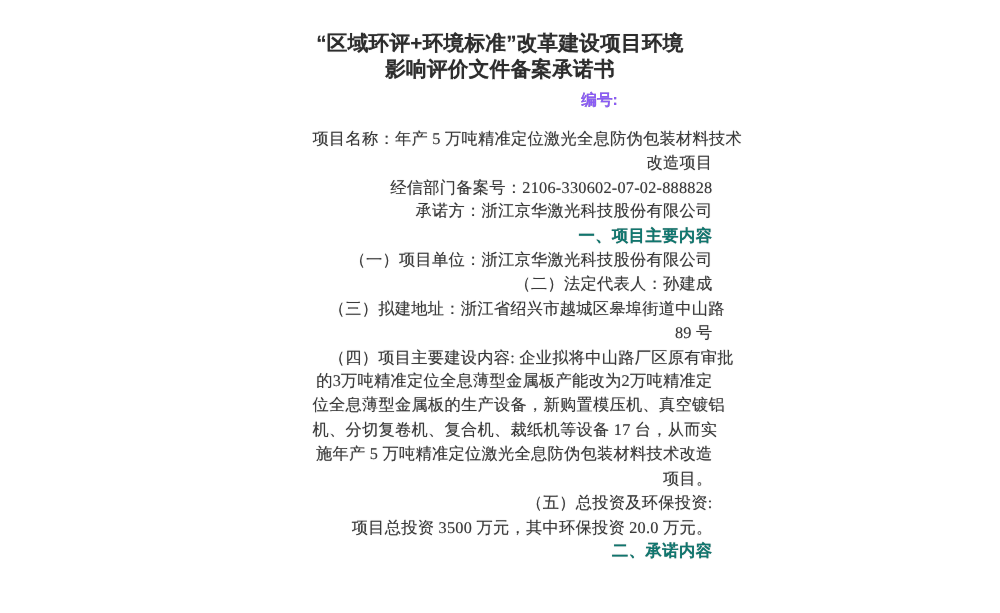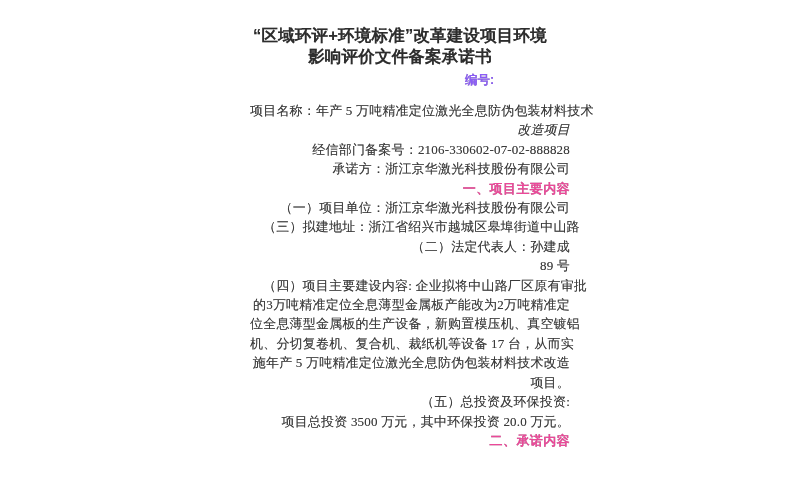--- a/index.html
+++ b/index.html
@@ -46,25 +46,25 @@
     width: 320px;
     font-size: 13px;
     line-height: 19.4px;
     color: #3a3a3a;
     text-shadow: 0 0 0.6px rgba(58,58,58,0.5);
     letter-spacing: 0.2px;
     text-align: right;
   }
   .line { white-space: nowrap; }
   .i1 { padding-left: 13px; }   
-  .i2 { padding-left: 62px; font-style: italic; }   
+  .i2 { padding-left: 62px; }   
   .h  {                          
     font-family: "Liberation Sans", "DejaVu Sans", sans-serif;
     font-weight: 700;
-    color: #ec4899;
+    color: #0f766e;
     letter-spacing: 0.4px;
   }
 </style>
 </head>
 <body>
 
 <div class="page">
 
   <div class="title-block">
     <div class="title-line">“区域环评+环境标准”改革建设项目环境</div>
@@ -73,22 +73,22 @@
 
   <div class="serial">编号:</div>
 
   <div class="body-block">
     <div class="line">项目名称：年产 5 万吨精准定位激光全息防伪包装材料技术</div>
     <div class="line i2">改造项目</div>
     <div class="line">经信部门备案号：2106-330602-07-02-888828</div>
     <div class="line">承诺方：浙江京华激光科技股份有限公司</div>
     <div class="line h">一、项目主要内容</div>
     <div class="line i1">（一）项目单位：浙江京华激光科技股份有限公司</div>
+    <div class="line i1">（二）法定代表人：孙建成</div>
     <div class="line i1">（三）拟建地址：浙江省绍兴市越城区皋埠街道中山路</div>
-    <div class="line i1">（二）法定代表人：孙建成</div>
     <div class="line">89 号</div>
     <div class="line i1">（四）项目主要建设内容: 企业拟将中山路厂区原有审批</div>
     <div class="line">的3万吨精准定位全息薄型金属板产能改为2万吨精准定</div>
     <div class="line">位全息薄型金属板的生产设备，新购置模压机、真空镀铝</div>
     <div class="line">机、分切复卷机、复合机、裁纸机等设备 17 台，从而实</div>
     <div class="line">施年产 5 万吨精准定位激光全息防伪包装材料技术改造</div>
     <div class="line">项目。</div>
     <div class="line i1">（五）总投资及环保投资:</div>
     <div class="line i1">项目总投资 3500 万元，其中环保投资 20.0 万元。</div>
     <div class="line h">二、承诺内容</div>

